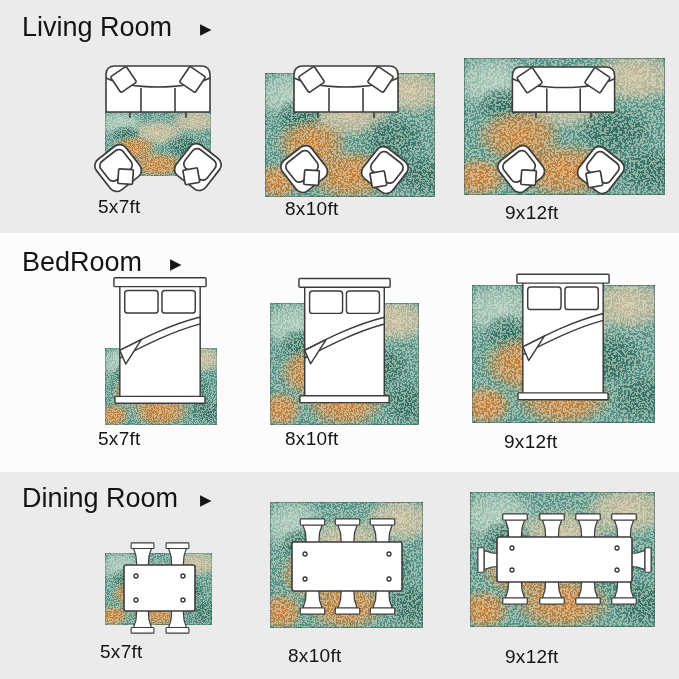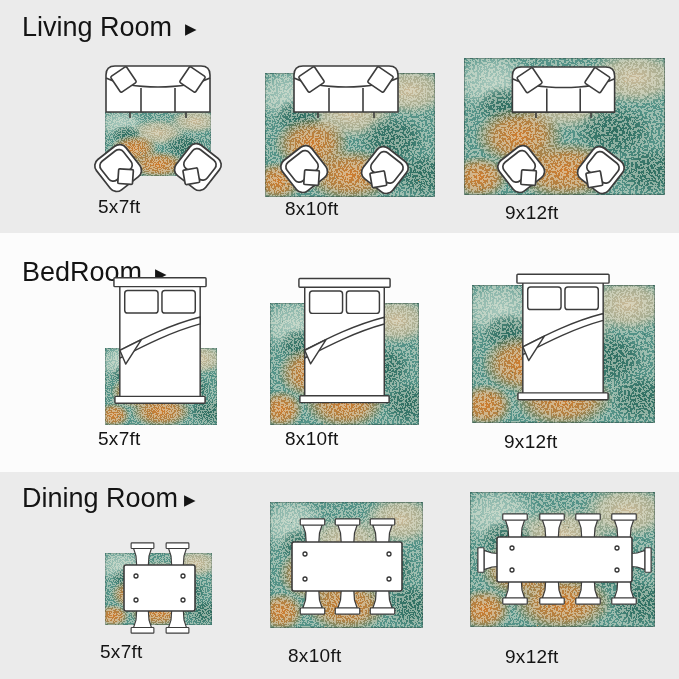--- a/index.html
+++ b/index.html
@@ -4,21 +4,21 @@
 <style>
   html,body{margin:0;padding:0;background:#fff;}
   .canvas{
     position:relative;width:679px;height:679px;overflow:hidden;
     background:var(--section-main-bg,#fcfcfc);
     font-family:"Liberation Sans",sans-serif;color:var(--text,#141414);
   }
   .band{position:absolute;left:0;width:100%;}
   .band.alt{background:var(--section-alt-bg,#ebebeb);}
   .section-title{
-    position:absolute;left:22px;display:flex;align-items:center;gap:13px;
+    position:absolute;left:22px;display:flex;align-items:center;gap:28px;
     font-size:27px;line-height:1.1;color:var(--text,#141414);
   }
   .arrow{font-size:15px;line-height:1;transform:translateY(1px);}
   .size-label{
     position:absolute;width:120px;
     font-size:19px;letter-spacing:.3px;color:var(--text,#141414);
   }
   svg.item{position:absolute;overflow:visible;}
   .defs-holder{position:absolute;width:0;height:0;overflow:hidden;}
 </style>
@@ -184,21 +184,21 @@
       <use href="#armchair-sym" width="100%" height="100%"></use>
     </svg>
   <svg class="item" style="left:580px;top:149px;width:41px;height:43px;transform:rotate(38deg);">
       <use href="#armchair-sym" width="100%" height="100%"></use>
     </svg>
   <svg class="item" style="left:508px;top:63px;width:111px;height:57px;">
       <use href="#sofa-sym" width="100%" height="100%"></use>
     </svg>
   <div class="size-label" style="left:505px;top:202px;">9x12ft</div>
 
-  <div class="section-title" style="top:258px;">
+  <div class="section-title" style="top:248px;">
     <span>BedRoom</span>
     <span class="arrow">▶</span>
   </div>
 
   <svg class="item" style="left:105px;top:348px;width:112px;height:77px;">
       <use href="#rug-sym" width="100%" height="100%"></use>
     </svg>
   <svg class="item" style="left:111px;top:275px;width:98px;height:133px;">
       <use href="#bed-sym" width="100%" height="100%"></use>
     </svg>
@@ -213,21 +213,21 @@
   <div class="size-label" style="left:285px;top:428px;">8x10ft</div>
 
   <svg class="item" style="left:472px;top:285px;width:183px;height:138px;">
       <use href="#rug-sym" width="100%" height="100%"></use>
     </svg>
   <svg class="item" style="left:514px;top:271px;width:98px;height:134px;">
       <use href="#bed-sym" width="100%" height="100%"></use>
     </svg>
   <div class="size-label" style="left:504px;top:431px;">9x12ft</div>
 
-  <div class="section-title" style="top:484px;gap:6px;">
+  <div class="section-title" style="top:484px;gap:22px;">
     <span>Dining Room</span>
     <span class="arrow">▶</span>
   </div>
 
   <svg class="item" style="left:105px;top:553px;width:107px;height:72px;">
       <use href="#rug-sym" width="100%" height="100%"></use>
     </svg>
   <svg class="item" style="left:128px;top:542px;width:29px;height:26px;">
       <use href="#dchair-sym" width="100%" height="100%"></use>
     </svg>

